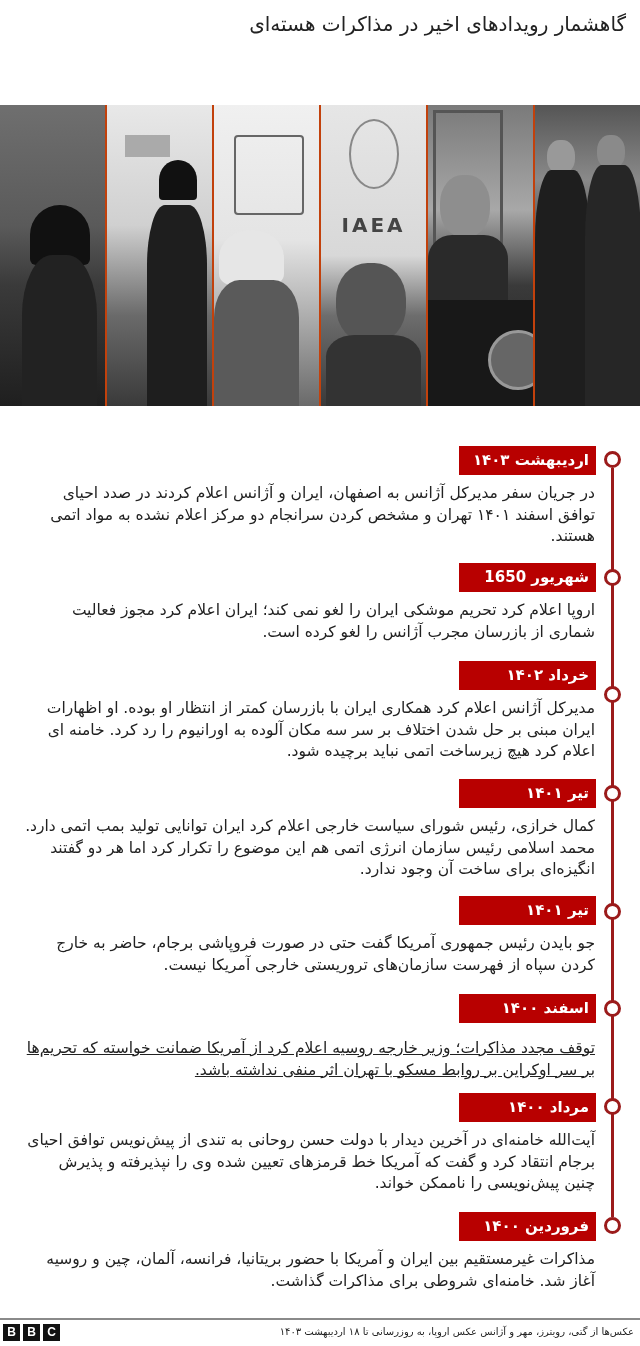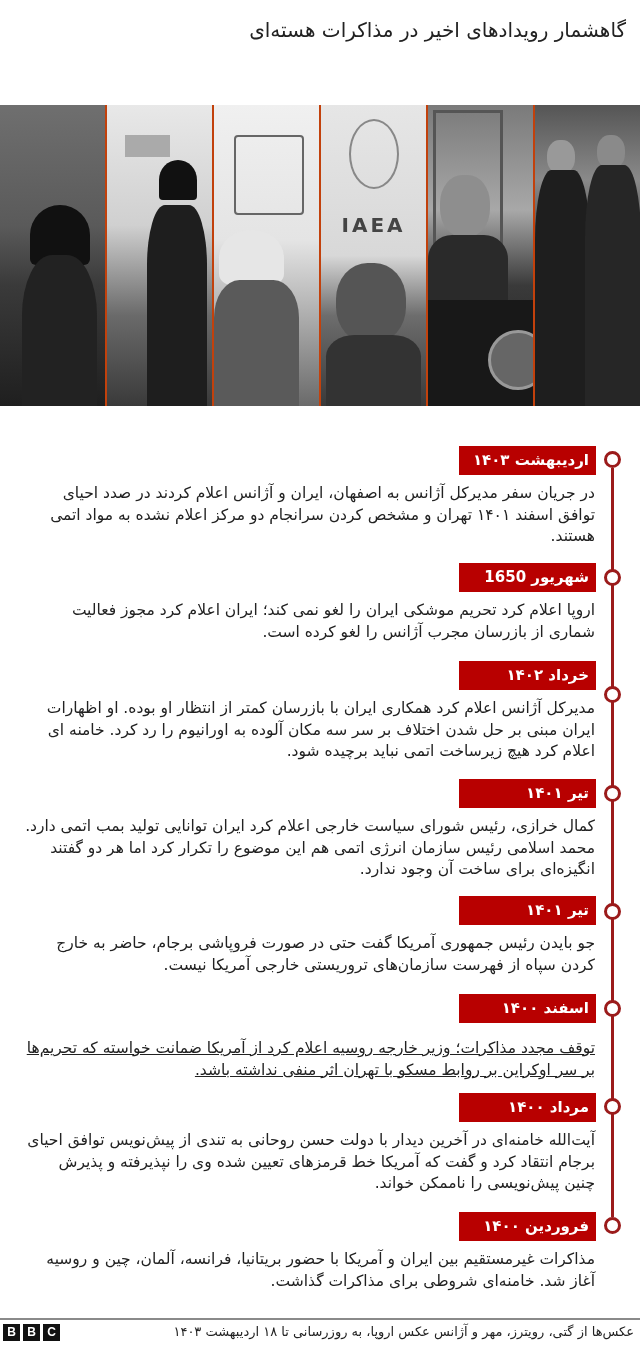--- a/index.html
+++ b/index.html
@@ -1,21 +1,21 @@
 <!DOCTYPE html>
 <html><head>
 <meta charset="utf-8">
 <style>
   * { box-sizing: border-box; margin: 0; padding: 0; }
   html, body { width: 640px; height: 1346px; background: #ffffff; overflow: hidden; }
   body { position: relative; font-family: "DejaVu Sans", sans-serif; color: #222; }
 
   .header { position: absolute; right: 14px; top: 8px; width: 600px; text-align: right; direction: rtl; }
   .title { font-size: 24px; font-weight: bold; color: #1a1a1a; line-height: 34px; }
-  .subtitle { font-size: 20px; color: #222; line-height: 32px; margin-top: 6px; }
+  .subtitle { font-size: 20px; color: #222; line-height: 32px; }
 
   .photo-strip { position: absolute; left: 0; top: 105px; width: 640px; height: 301px; display: flex; gap: 2px; background: #c2410c; }
   .photo { flex: 1; height: 100%; position: relative; overflow: hidden; }
   .p1 { background: linear-gradient(180deg, #6f6f6f 0%, #5a5a5a 40%, #3a3a3a 60%, #1f1f1f 100%); }
   .p2 { background: linear-gradient(180deg, #e8e8e8 0%, #d0d0d0 40%, #6a6a6a 70%, #3a3a3a 100%); }
   .p3 { background: linear-gradient(180deg, #f0f0f0 0%, #e4e4e4 45%, #b9b9b9 65%, #6a6a6a 100%); }
   .p4 { background: linear-gradient(180deg, #e6e6e6 0%, #d8d8d8 50%, #6d6d6d 70%, #3a3a3a 100%); }
   .p5 { background: linear-gradient(180deg, #7a7a7a 0%, #a8a8a8 35%, #3a3a3a 60%, #1c1c1c 100%); }
   .p6 { background: linear-gradient(180deg, #555 0%, #8a8a8a 25%, #2c2c2c 55%, #1a1a1a 100%); }
   .figure { position: absolute; border-radius: 50% 50% 10% 10%; }
@@ -23,21 +23,21 @@
   .iaea-logo { position: absolute; left: 28px; top: 14px; width: 50px; height: 70px; border: 2px solid #888; border-radius: 50%; }
 
   .timeline-line { position: absolute; left: 611px; width: 3px; background: #9b1b1b; }
 
   .entry { position: absolute; left: 0; width: 640px; }
   .badge { position: absolute; left: 459px; width: 137px; height: 29px; background: #b80000; color: #fff; font-weight: bold; font-size: 15px; line-height: 29px; text-align: right; direction: rtl; padding-right: 7px; }
   .node { position: absolute; left: 604px; width: 17px; height: 17px; border-radius: 50%; border: 3px solid #9b1b1b; background: #fff; }
   .desc { position: absolute; right: 45px; width: 570px; direction: rtl; text-align: right; font-size: 15.5px; line-height: 21.5px; color: #222; }
 
   .footer-line { position: absolute; left: 0; top: 1318px; width: 640px; height: 2px; background: #8a8a8a; }
-  .footer-text { position: absolute; right: 6px; top: 1322px; direction: rtl; font-size: 13px; color: #222; line-height: 20px; }
+  .footer-text { position: absolute; right: 6px; top: 1322px; direction: rtl; font-size: 10px; color: #222; line-height: 20px; }
   .bbc-logo { position: absolute; left: 3px; top: 1324px; display: flex; gap: 3px; }
   .bbc-box { width: 17px; height: 17px; background: #111; color: #fff; font-weight: bold; font-size: 12px; line-height: 17px; text-align: center; font-family: "Liberation Sans", sans-serif; }
 </style>
 </head>
 <body>
 
 <div class="header">
   <div class="subtitle">گاهشمار رویدادهای اخیر در مذاکرات هسته‌ای</div>
 </div>
 

